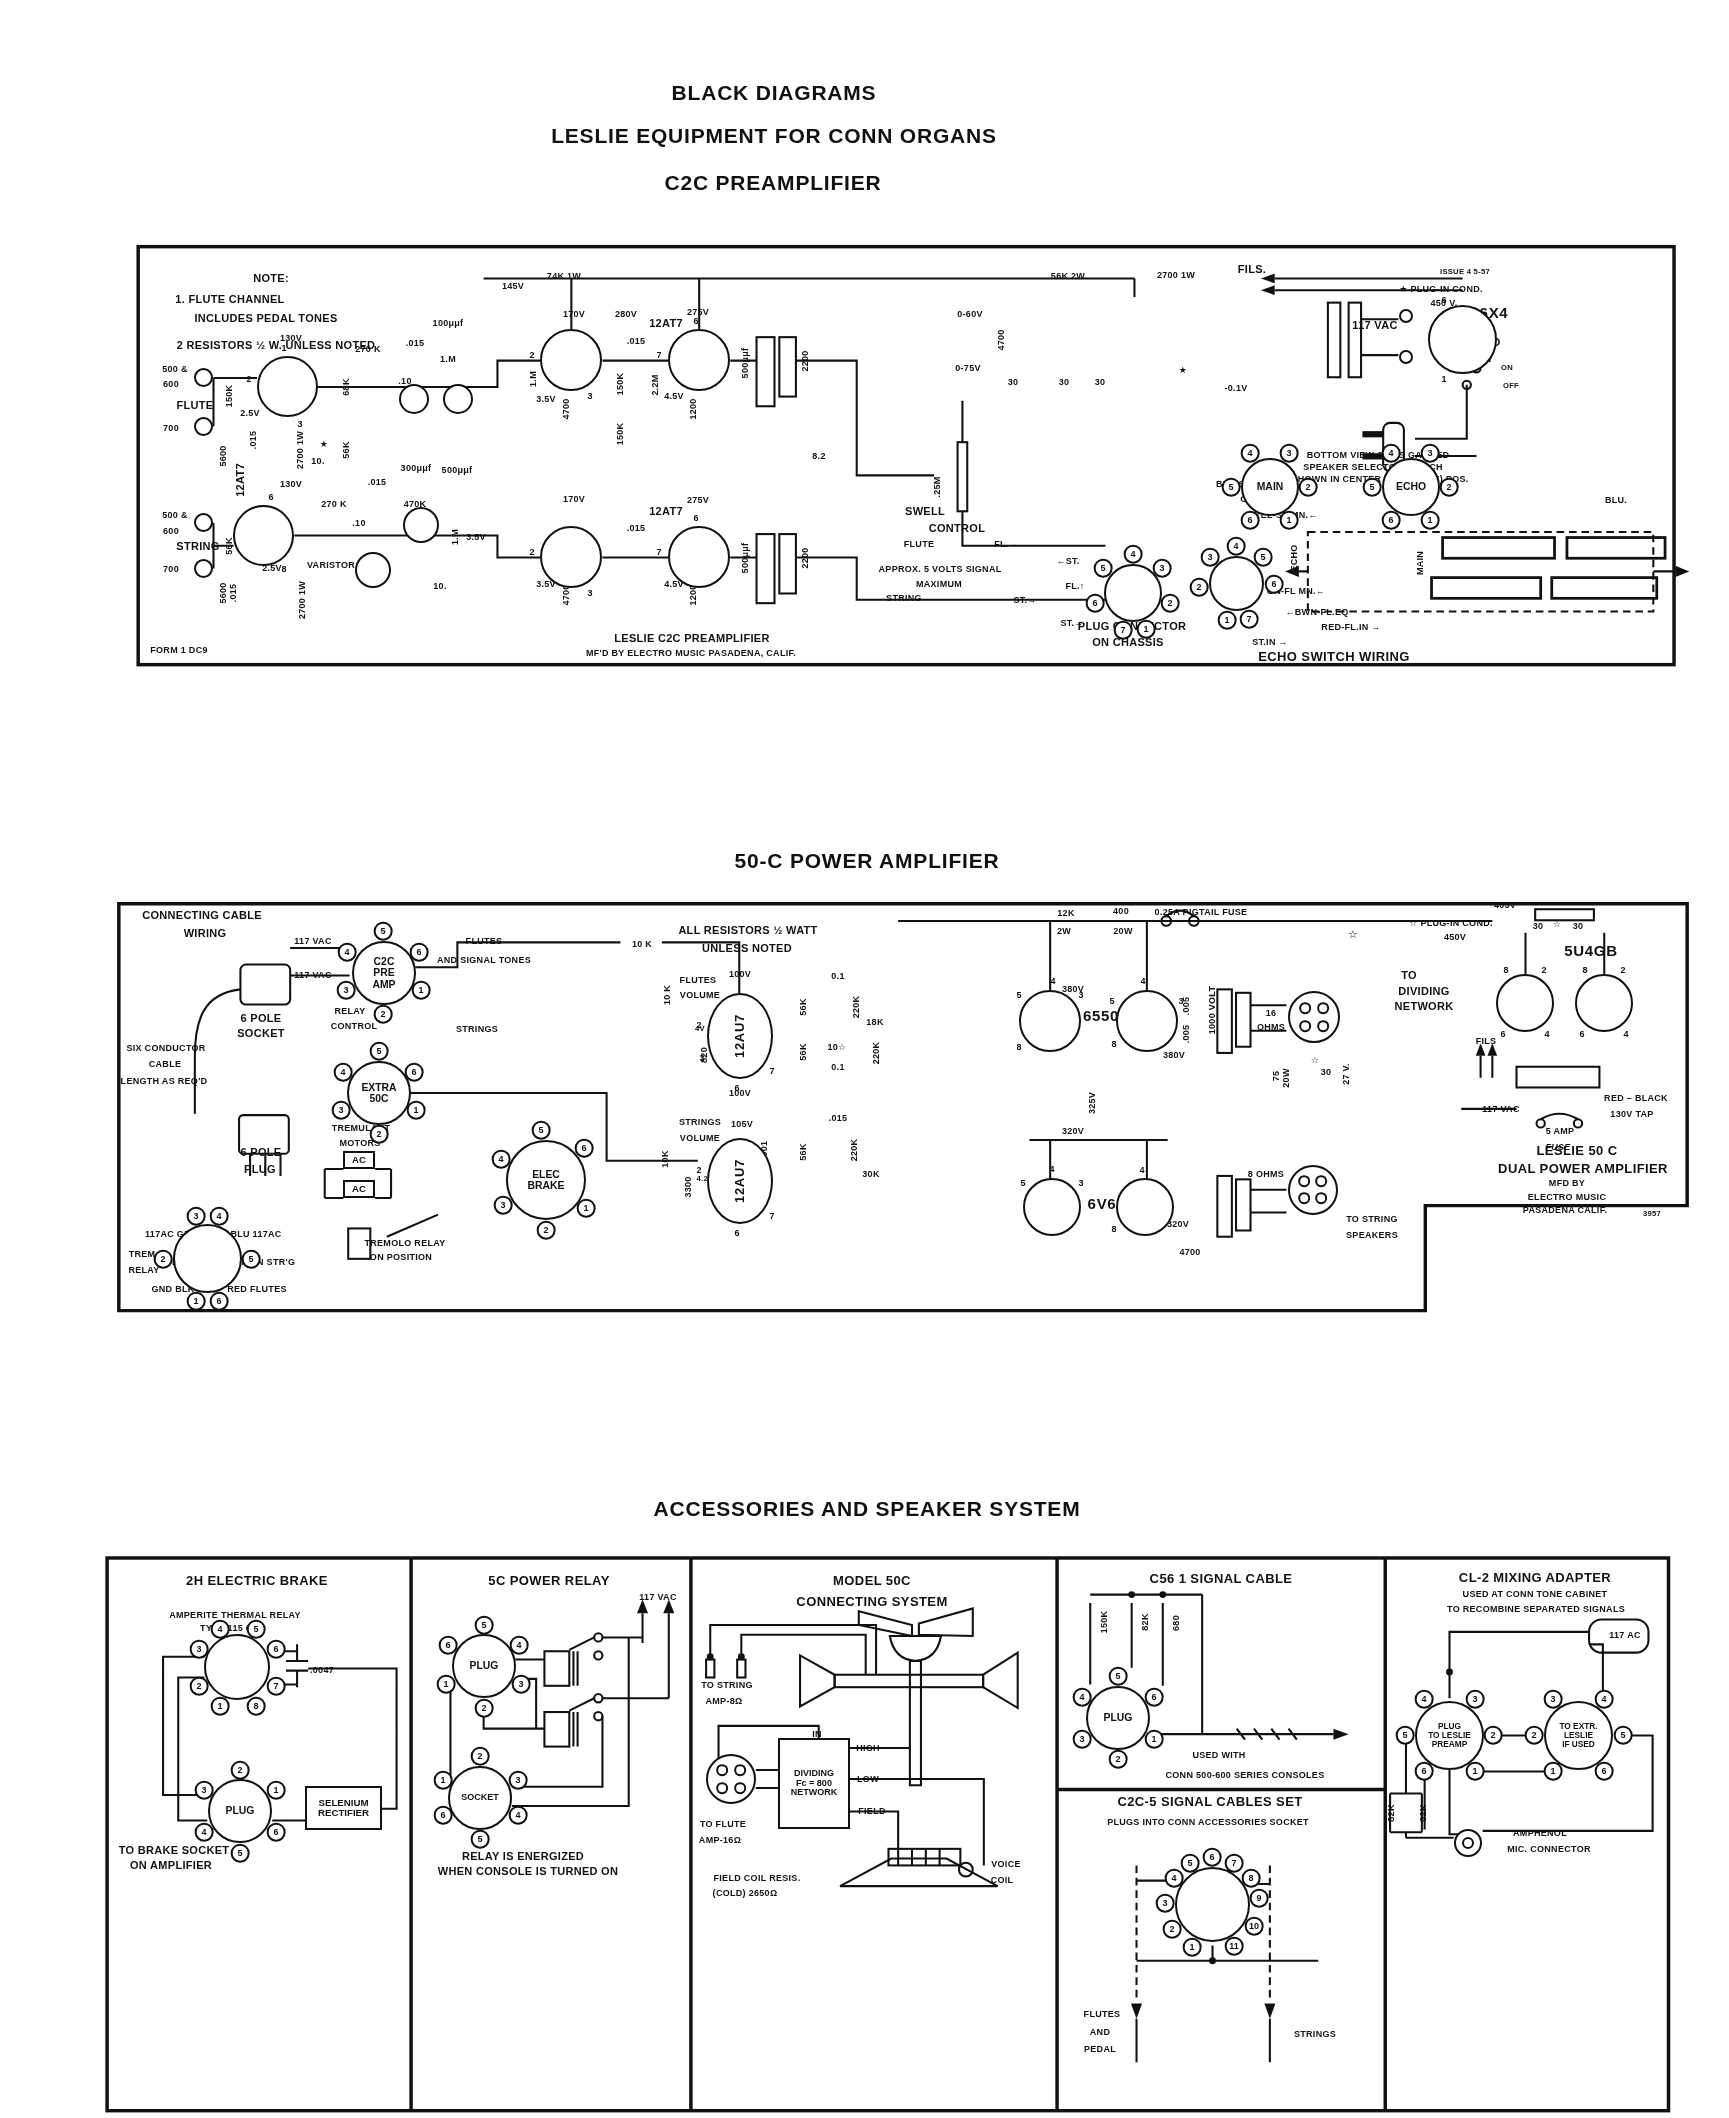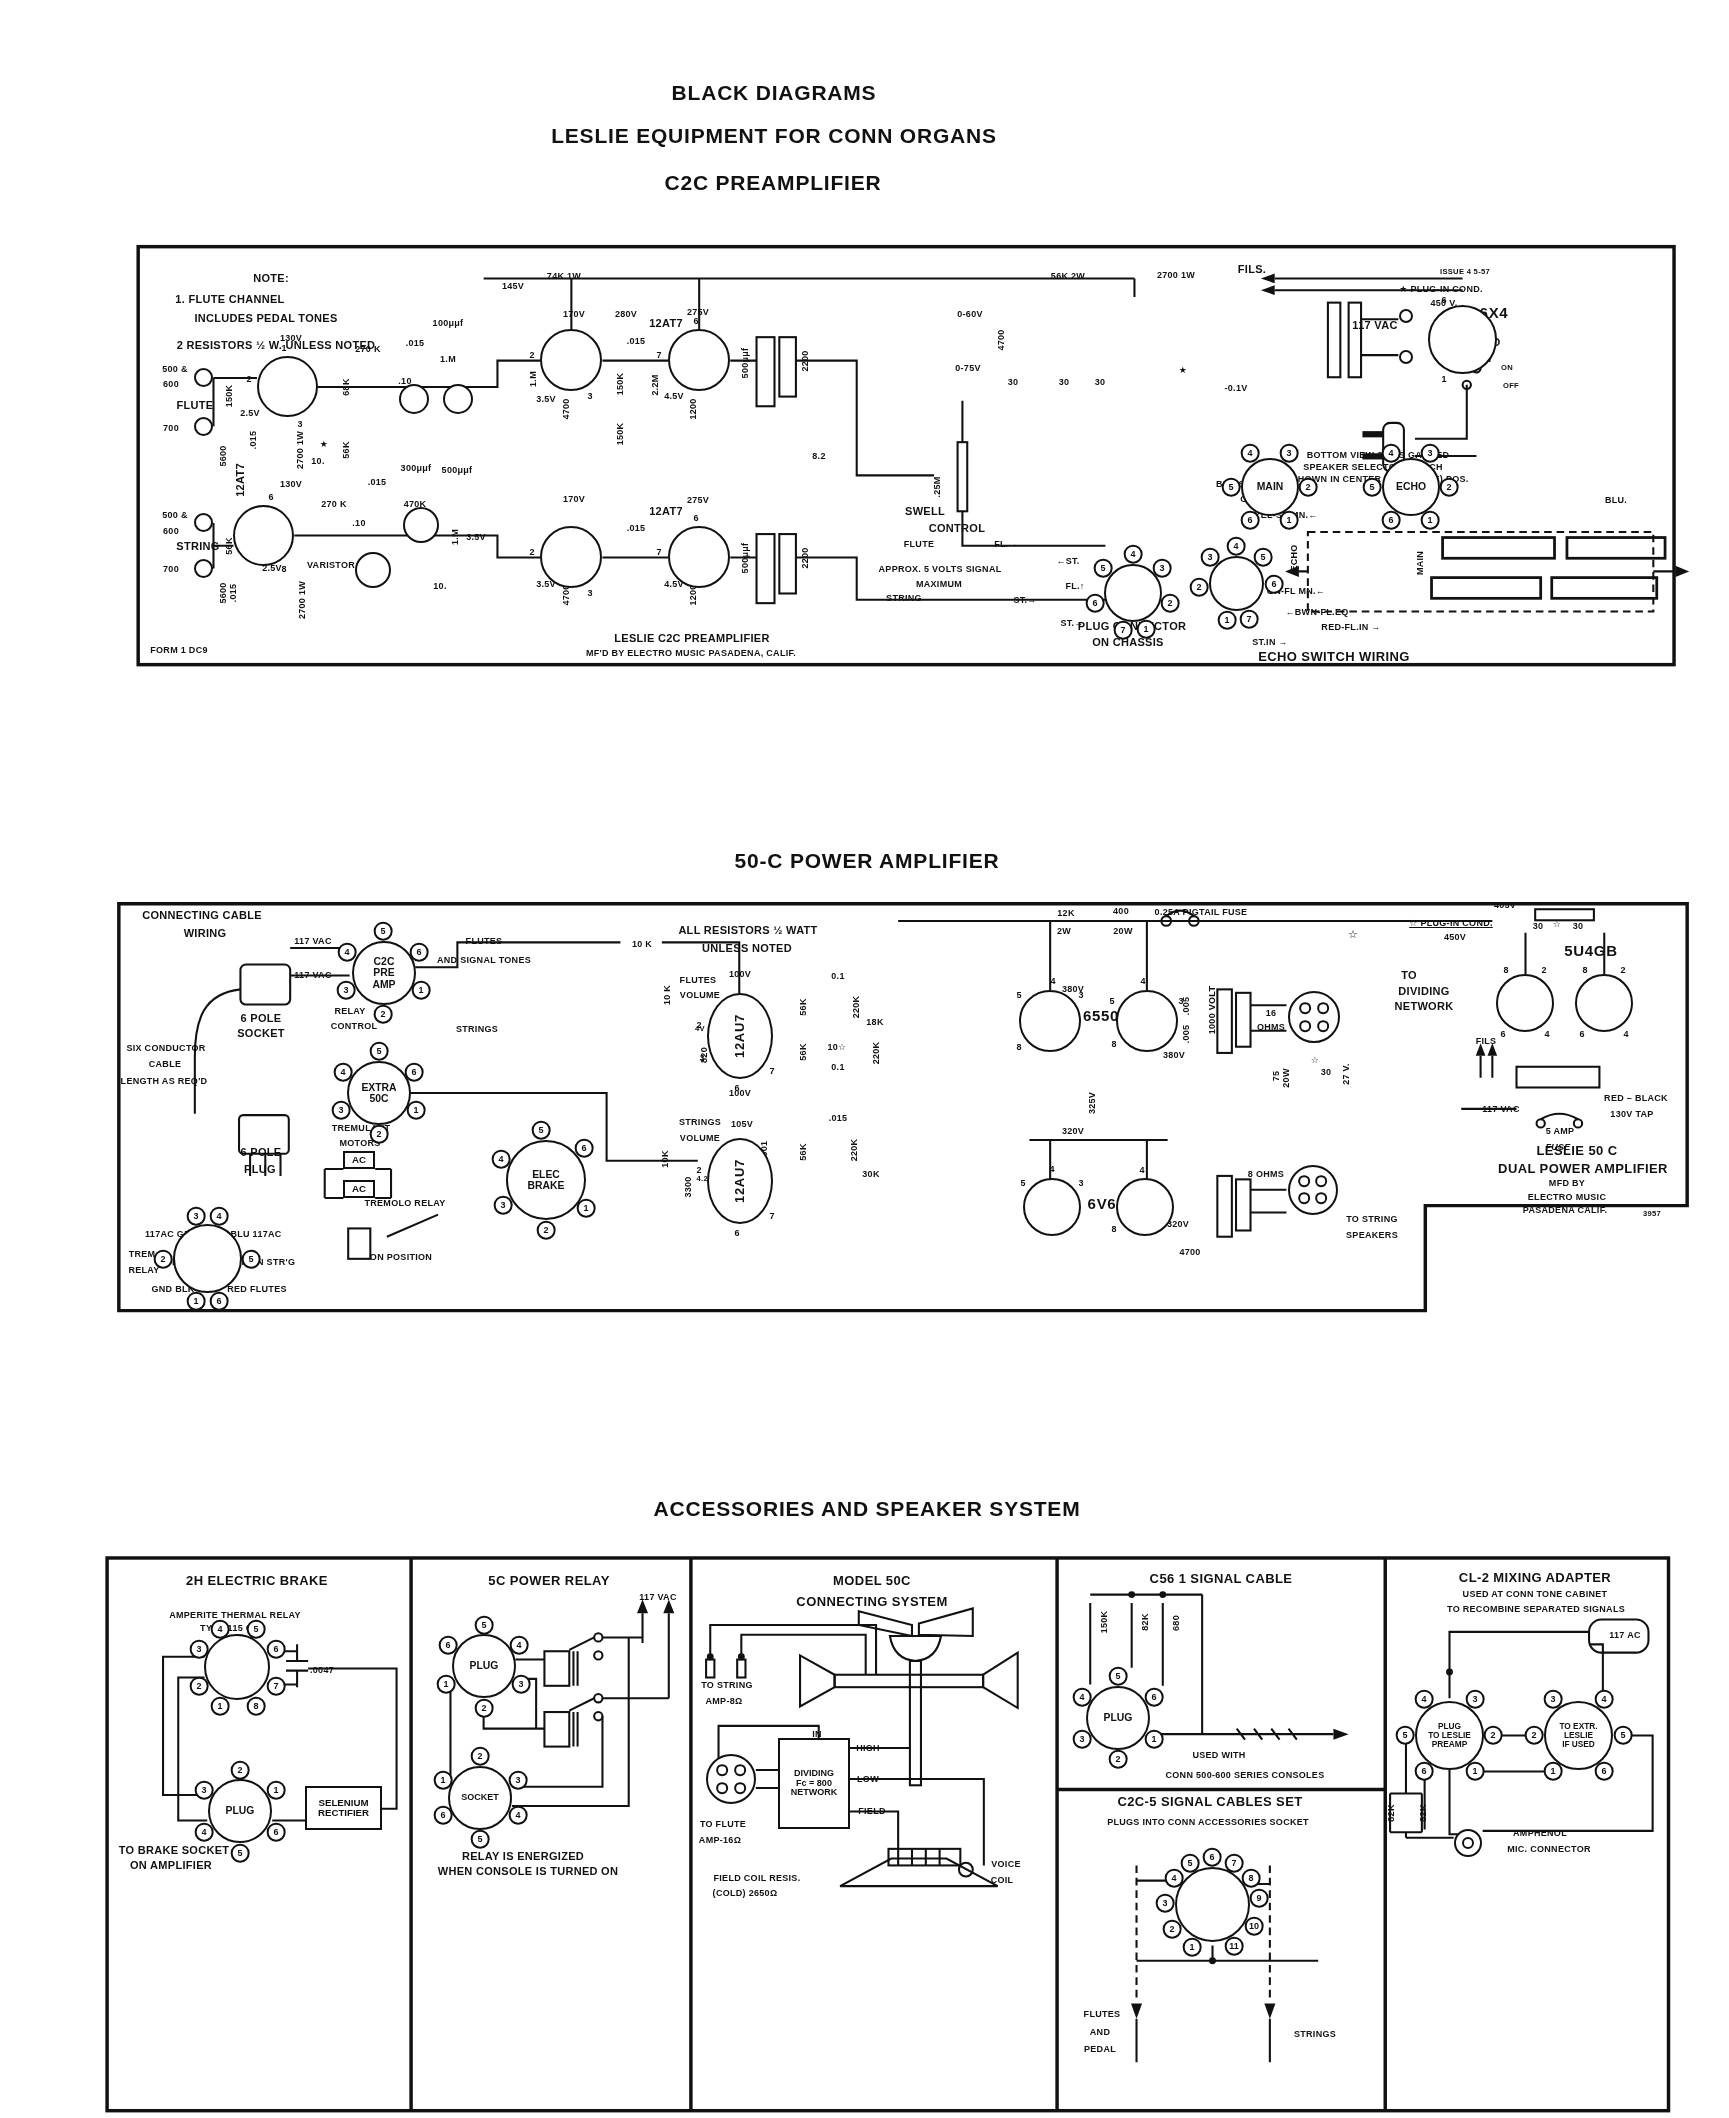--- a/index.html
+++ b/index.html
@@ -336,21 +336,21 @@
       <div class="lbl vs" style="left: 764px; top: 1150px;">.001</div>
       <div class="lbl t" style="left: 705px; top: 1178px;">4.2V</div>
       <div class="lbl vs" style="left: 688px; top: 1187px;">3300</div>
       <div class="lbl vs" style="left: 803px; top: 1152px;">56K</div>
       <div class="lbl s" style="left: 838px; top: 1118px;">.015</div>
       <div class="lbl vs" style="left: 854px; top: 1150px;">220K</div>
       <div class="lbl s" style="left: 871px; top: 1174px;">30K</div>
       <div class="lbl s" style="left: 740px; top: 1217px;">105V</div>
       <div class="lbl s" style="left: 361px; top: 1128px;">TREMULANT</div>
       <div class="lbl s" style="left: 360px; top: 1143px;">MOTORS</div>
-      <div class="lbl s" style="left: 405px; top: 1203px;">TREMOLO RELAY</div>
+      <div class="lbl s" style="left: 405px; top: 1243px;">TREMOLO RELAY</div>
       <div class="lbl s" style="left: 401px; top: 1257px;">ON POSITION</div>
       <div class="lbl s" style="left: 171px; top: 1234px;">117AC GRY</div>
       <div class="lbl s" style="left: 256px; top: 1234px;">BLU 117AC</div>
       <div class="lbl s" style="left: 142px; top: 1254px;">TREM</div>
       <div class="lbl s" style="left: 144px; top: 1270px;">RELAY</div>
       <div class="lbl s" style="left: 175px; top: 1262px;">YEL</div>
       <div class="lbl s" style="left: 265px; top: 1262px;">BRWN STR'G</div>
       <div class="lbl s" style="left: 173px; top: 1289px;">GND BLK</div>
       <div class="lbl s" style="left: 257px; top: 1289px;">RED FLUTES</div>
       <div class="lbl s" style="left: 1066px; top: 913px;">12K</div>
@@ -391,21 +391,21 @@
       <div class="lbl m" style="left: 1577px; top: 1150px;">LESLIE 50 C</div>
       <div class="lbl m" style="left: 1583px; top: 1168px;">DUAL POWER AMPLIFIER</div>
       <div class="lbl s" style="left: 1567px; top: 1183px;">MFD BY</div>
       <div class="lbl s" style="left: 1567px; top: 1197px;">ELECTRO MUSIC</div>
       <div class="lbl s" style="left: 1565px; top: 1210px;">PASADENA CALIF.</div>
       <div class="lbl t" style="left: 1652px; top: 1213px;">3957</div>
       <div class="lbl s" style="left: 1505px; top: 905px;">405V</div>
       <div class="lbl s" style="left: 1538px; top: 926px;">30</div>
       <div class="lbl s" style="left: 1557px; top: 924px;">☆</div>
       <div class="lbl s" style="left: 1578px; top: 926px;">30</div>
-      <div class="lbl s" style="left: 1451px; top: 923px; text-decoration: underline;">☆ PLUG-IN COND.</div>
+      <div class="lbl s" style="left: 1451px; top: 923px;">☆ PLUG-IN COND.</div>
       <div class="lbl s" style="left: 1455px; top: 937px;">450V</div>
       <div class="lbl l" style="left: 1591px; top: 950px;">5U4GB</div>
       <div class="lbl s" style="left: 1486px; top: 1041px;">FILS</div>
       <div class="lbl m" style="left: 257px; top: 1580px;">2H ELECTRIC BRAKE</div>
       <div class="lbl s" style="left: 235px; top: 1615px;">AMPERITE THERMAL RELAY</div>
       <div class="lbl s" style="left: 229px; top: 1628px;">TYPE 115 C8</div>
       <div class="lbl s" style="left: 322px; top: 1670px;">.0047</div>
       <div class="lbl" style="left: 174px; top: 1850px;">TO BRAKE SOCKET</div>
       <div class="lbl" style="left: 171px; top: 1865px;">ON AMPLIFIER</div>
       <div class="lbl m" style="left: 549px; top: 1580px;">5C POWER RELAY</div>

